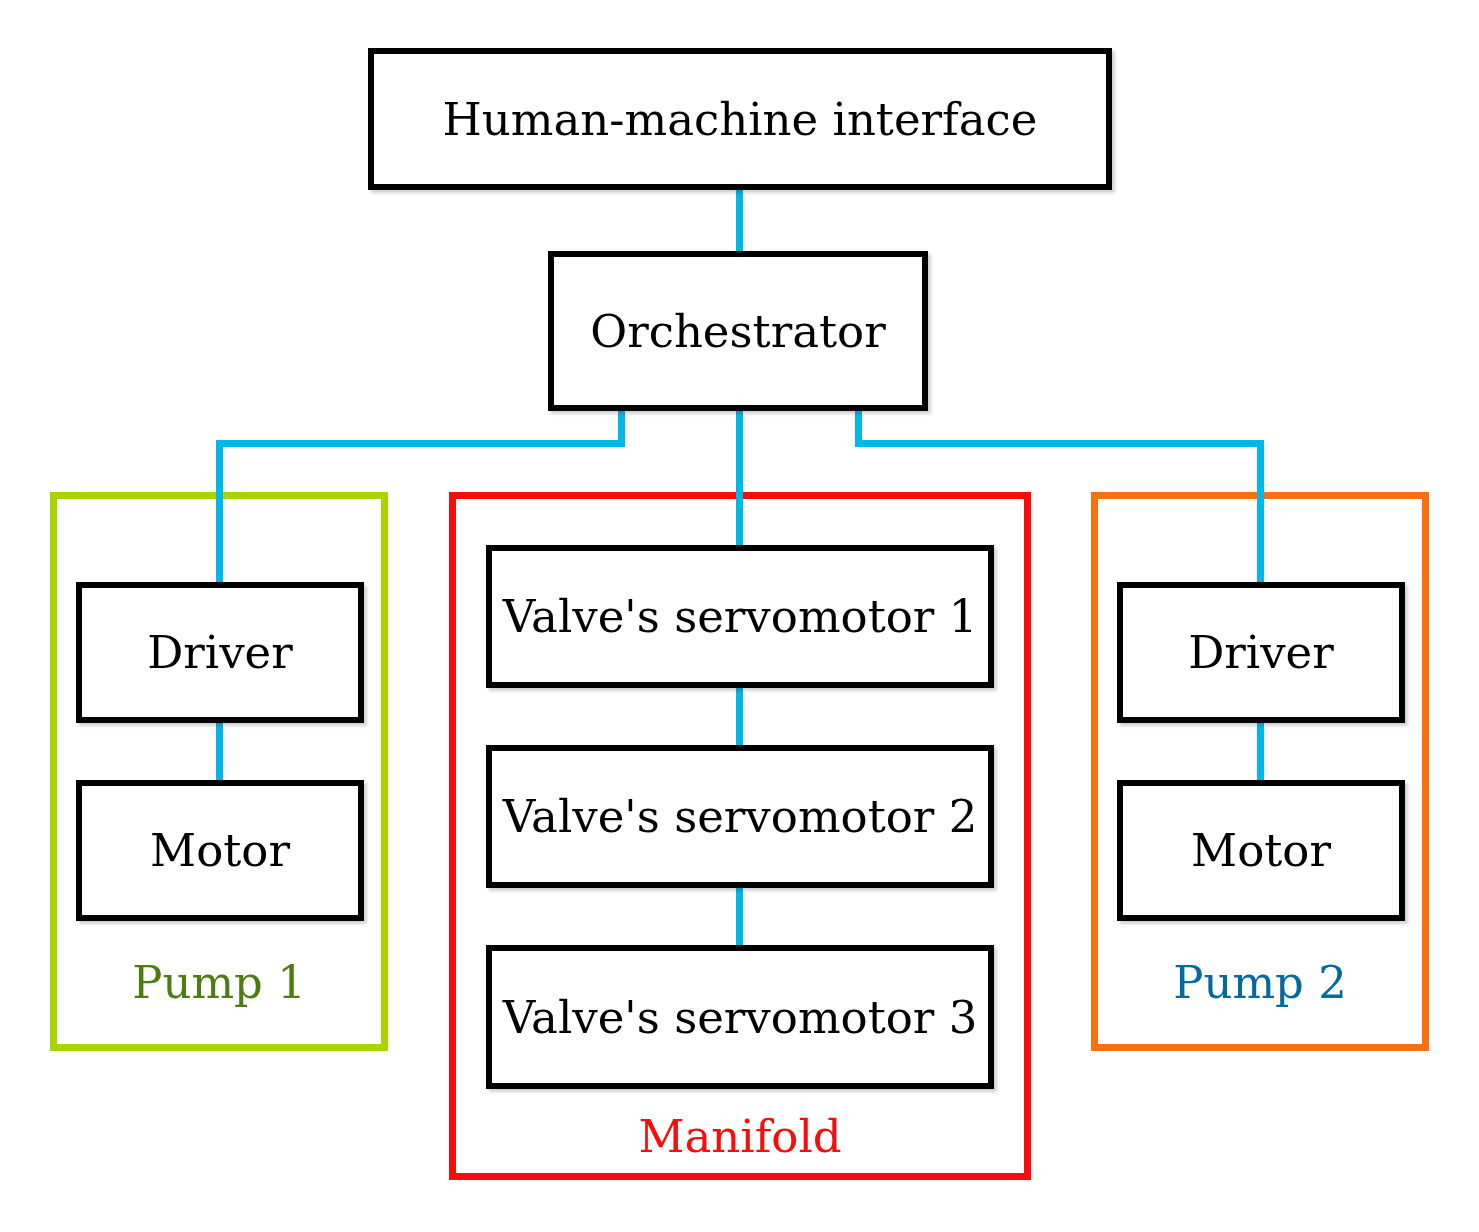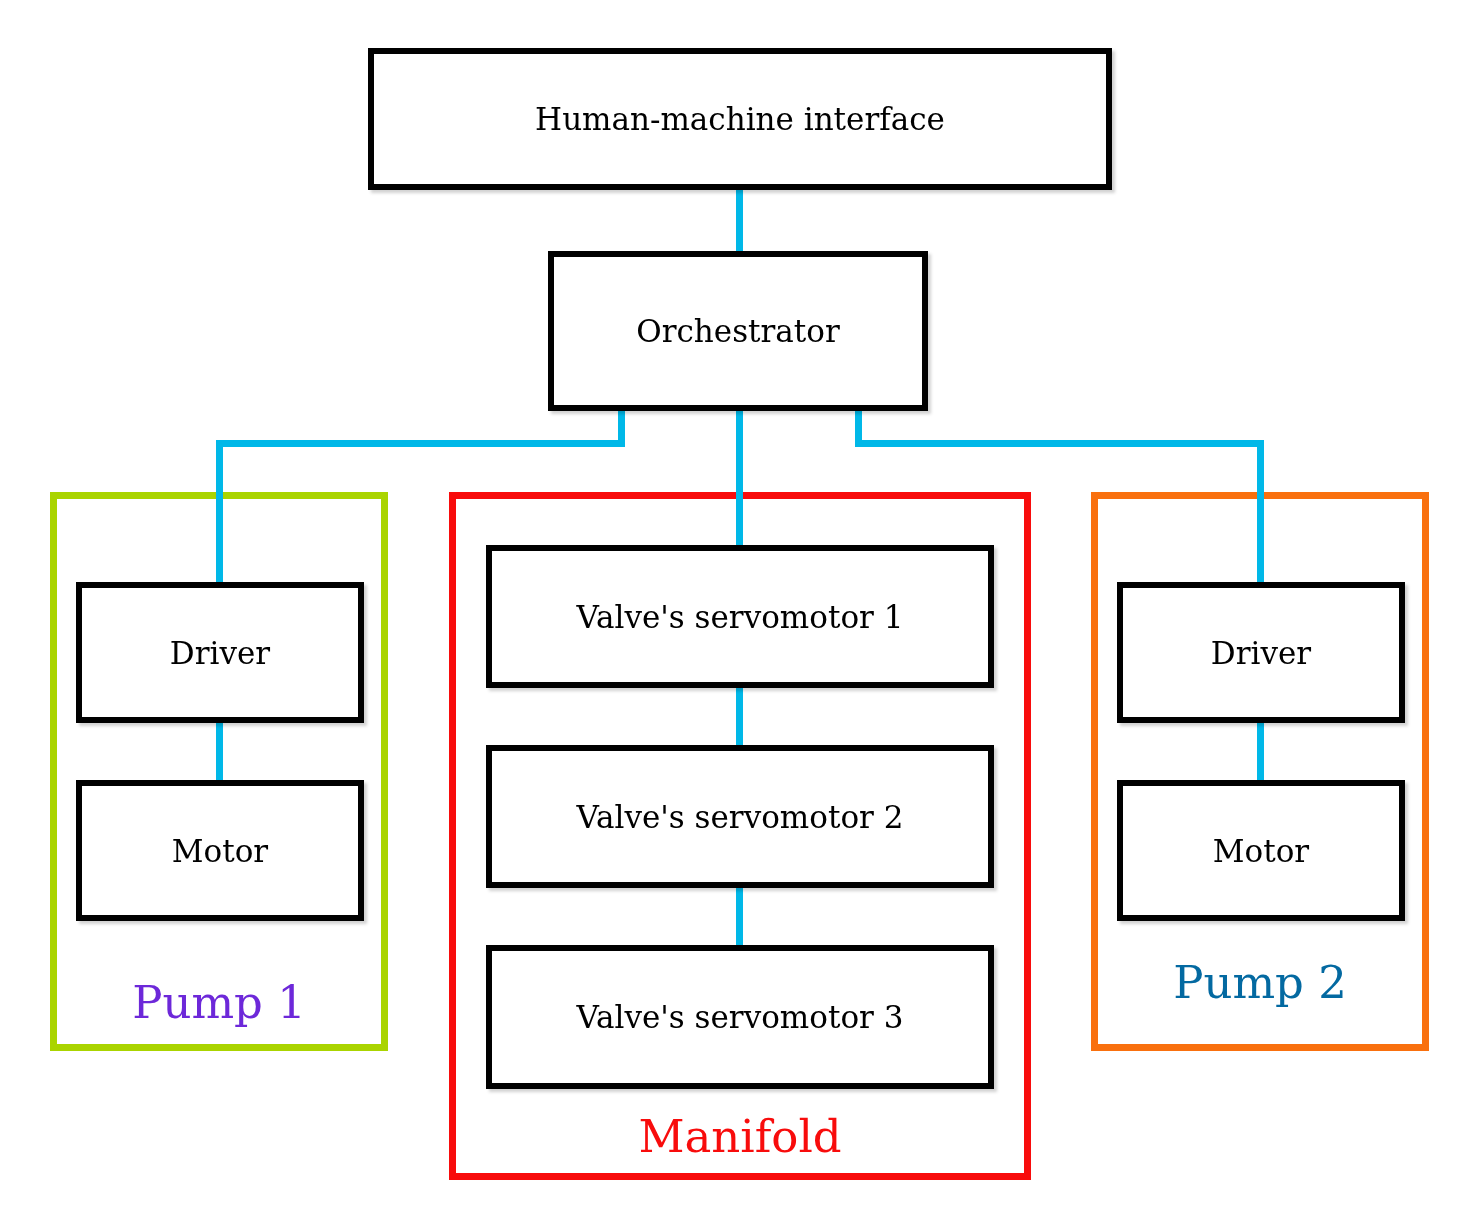--- a/index.html
+++ b/index.html
@@ -18,21 +18,21 @@
   
   .node {
     position: absolute;
     box-sizing: border-box;
     background: #ffffff;
     border: 6px solid #000000;
     display: flex;
     align-items: center;
     justify-content: center;
     text-align: center;
-    font-size: 31px;
+    font-size: 45px;
     color: #000000;
     z-index: 4;
     box-shadow: 3px 3px 3px rgba(0,0,0,0.18);
     white-space: nowrap;
   }
   
   .group {
     position: absolute;
     box-sizing: border-box;
     background: transparent;
@@ -44,21 +44,21 @@
   .group-manifold{ border-color: #f80c0c; }
   .group-pump2   { border-color: #f9700e; }
   
   .group-label {
     position: absolute;
     font-size: 45px;
     text-align: center;
     z-index: 5;
     white-space: nowrap;
   }
-  .label-pump1   { color: #6d28d9; margin-top: 20px; }
+  .label-pump1   { color: #4d7c0f; }
   .label-manifold{ color: #f80c0c; }
   .label-pump2   { color: #0369a1; }
   
   .line {
     position: absolute;
     background: #00b8e8;
     z-index: 3;
   }
 
   

